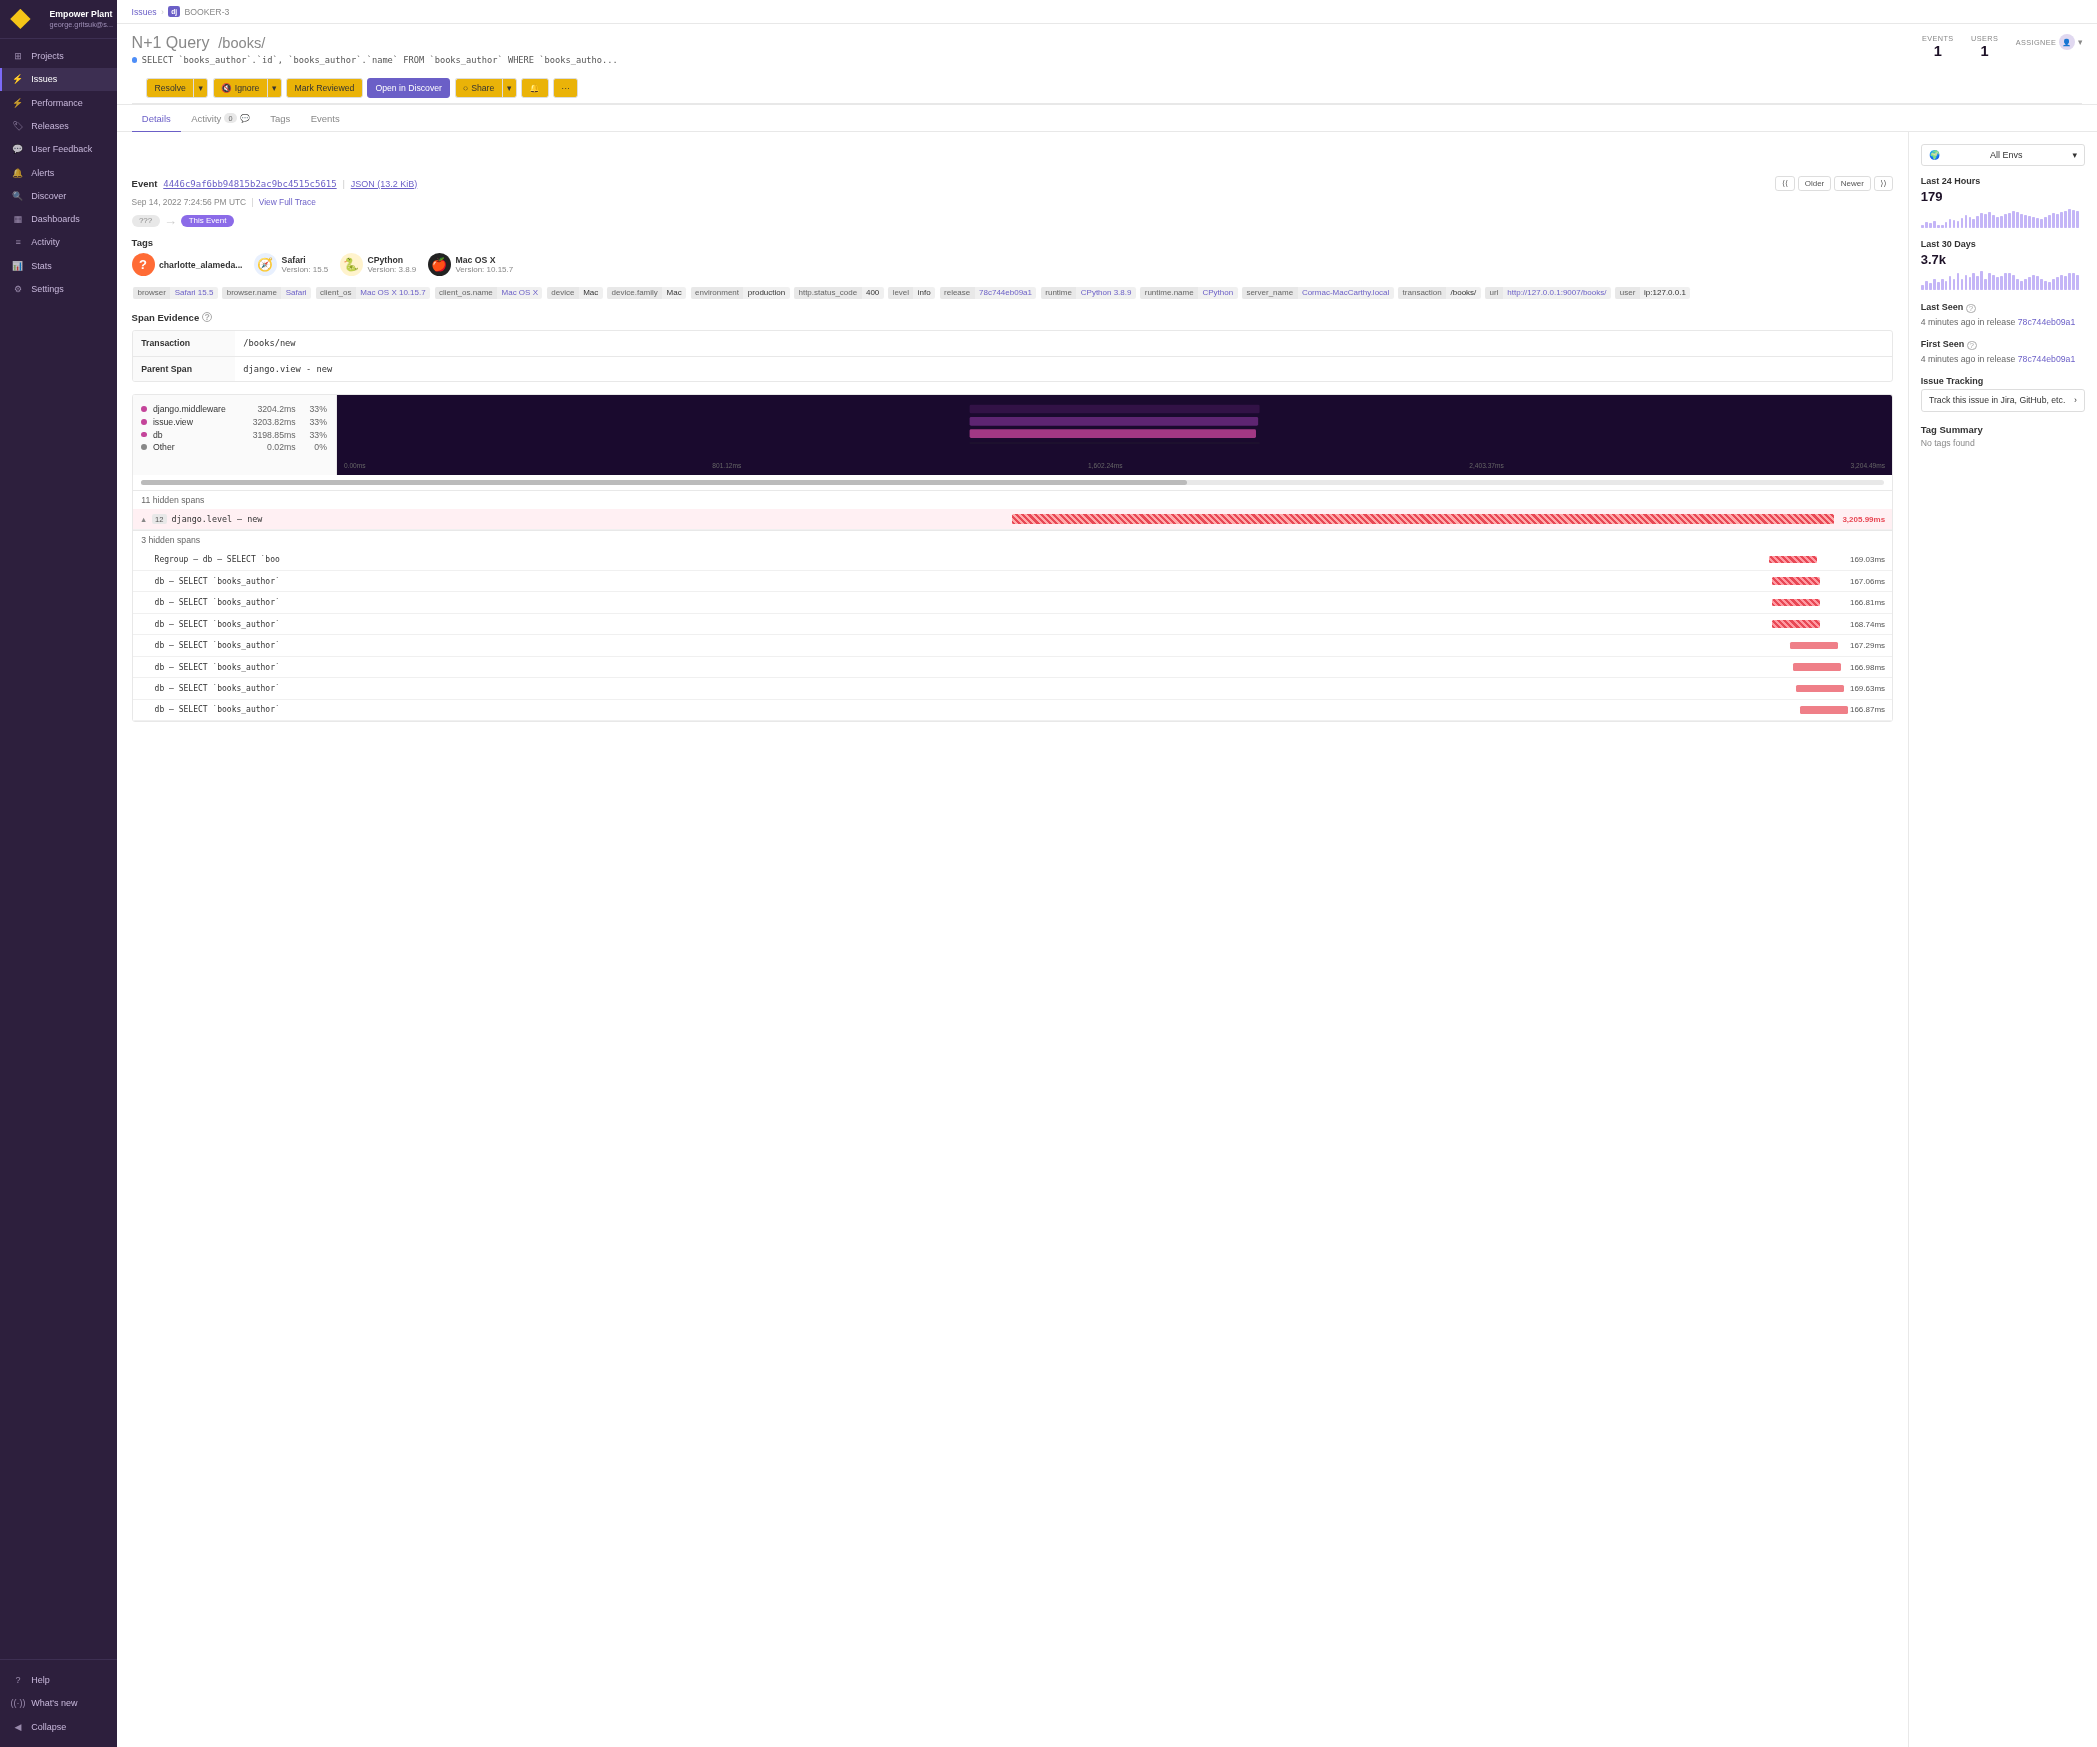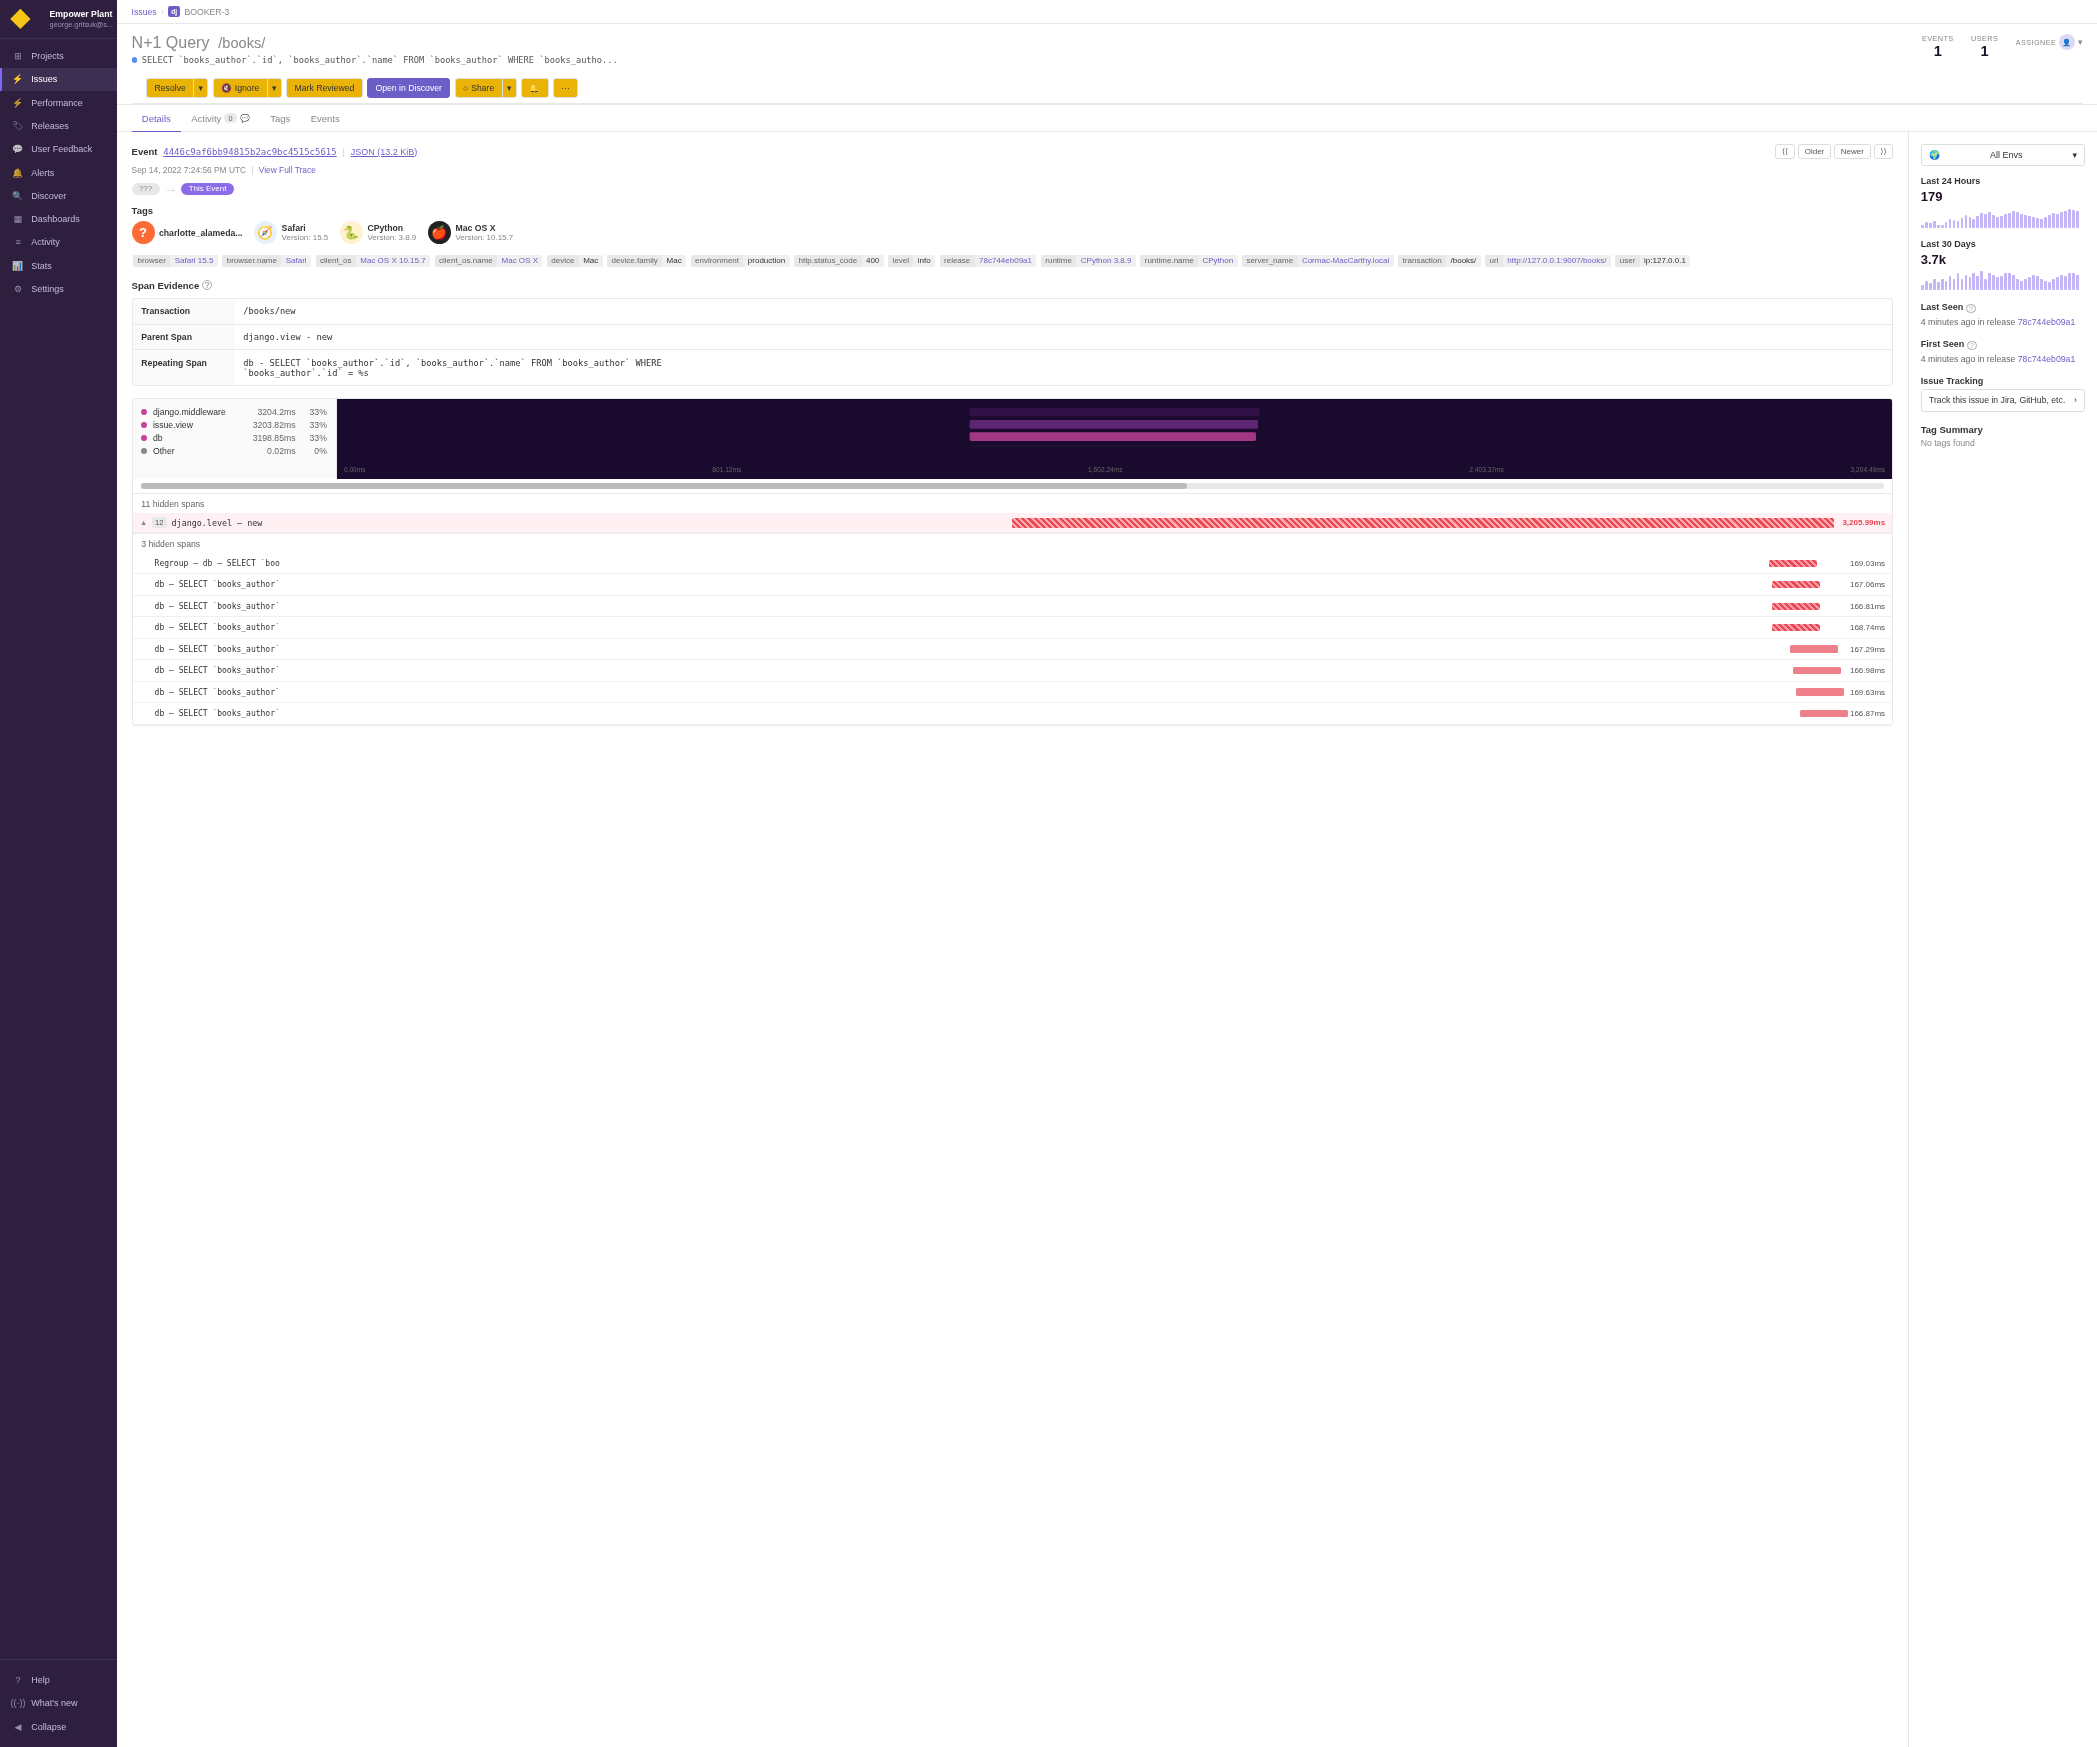--- a/index.html
+++ b/index.html
@@ -110,21 +110,21 @@
     }
     .tab.active { color: #6b5fc7; border-bottom-color: #6b5fc7; font-weight: 500; }
     .badge { background: #e8e8e8; color: #666; border-radius: 7.3px; padding: 0.7px 4.4px; font-size: 7.3px; }
 
     
     .content-area { display: flex; flex: 1; overflow: hidden; }
     .main-content { flex: 1; overflow-y: auto; padding: 11.7px 14.6px; }
     .right-panel { width: 189px; min-width: 189px; border-left: 0.7px solid #e8e8e8; padding: 11.7px; overflow-y: auto; background: #fff; }
 
     
-    .event-header { display: flex; align-items: center; gap: 5.8px; margin-bottom: 5.8px; }
+    .event-header { display: flex; align-items: center; gap: 5.8px; margin-bottom: 5.8px; margin-top: 32px; }
     .event-id-link { color: #6b5fc7; font-size: 9px; font-family: monospace; }
     .json-link { color: #6b5fc7; font-size: 9px; }
     .event-meta { font-size: 8.4px; color: #888; margin-bottom: 5.8px; }
     .event-meta a { color: #6b5fc7; text-decoration: none; }
     .event-nav { display: flex; align-items: center; gap: 2.9px; margin-left: auto; }
     .nav-btn { padding: 2.2px 5.8px; border: 0.7px solid #ddd; border-radius: 2.9px; background: #fff; cursor: pointer; font-size: 8px; color: #555; }
 
     .tag-pill {
       display: inline-flex; align-items: center;
       background: #f0f0f0; border-radius: 2.2px; font-size: 8px;
@@ -483,25 +483,20 @@
           <span style="color:#aaa; font-size:8.7px; border:0.7px solid #aaa; border-radius:50%; width:10.2px; height:10.2px; display:inline-flex; align-items:center; justify-content:center;">?</span>
         </div>
         <div class="span-table">
           <div class="span-row">
             <div class="span-key">Transaction</div>
             <div class="span-val">/books/new</div>
           </div>
           <div class="span-row">
             <div class="span-key">Parent Span</div>
             <div class="span-val">django.view - new</div>
-          </div>
-          <div class="span-row">
-            <div class="span-key">Repeating Span</div>
-            <div class="span-val">db - SELECT `books_author`.`id`, `books_author`.`name` FROM `books_author` WHERE
-`books_author`.`id` = %s</div>
           </div>
         </div>
       </div>
 
       <div class="flamegraph">
 
         <div style="display:flex; background:#fff;">
           <div class="flame-legend" style="width:204px; border-right:0.7px solid #e8e8e8;">
             <div class="flame-legend-row">
               <div class="flame-dot" style="background:#c4449a;"></div>

